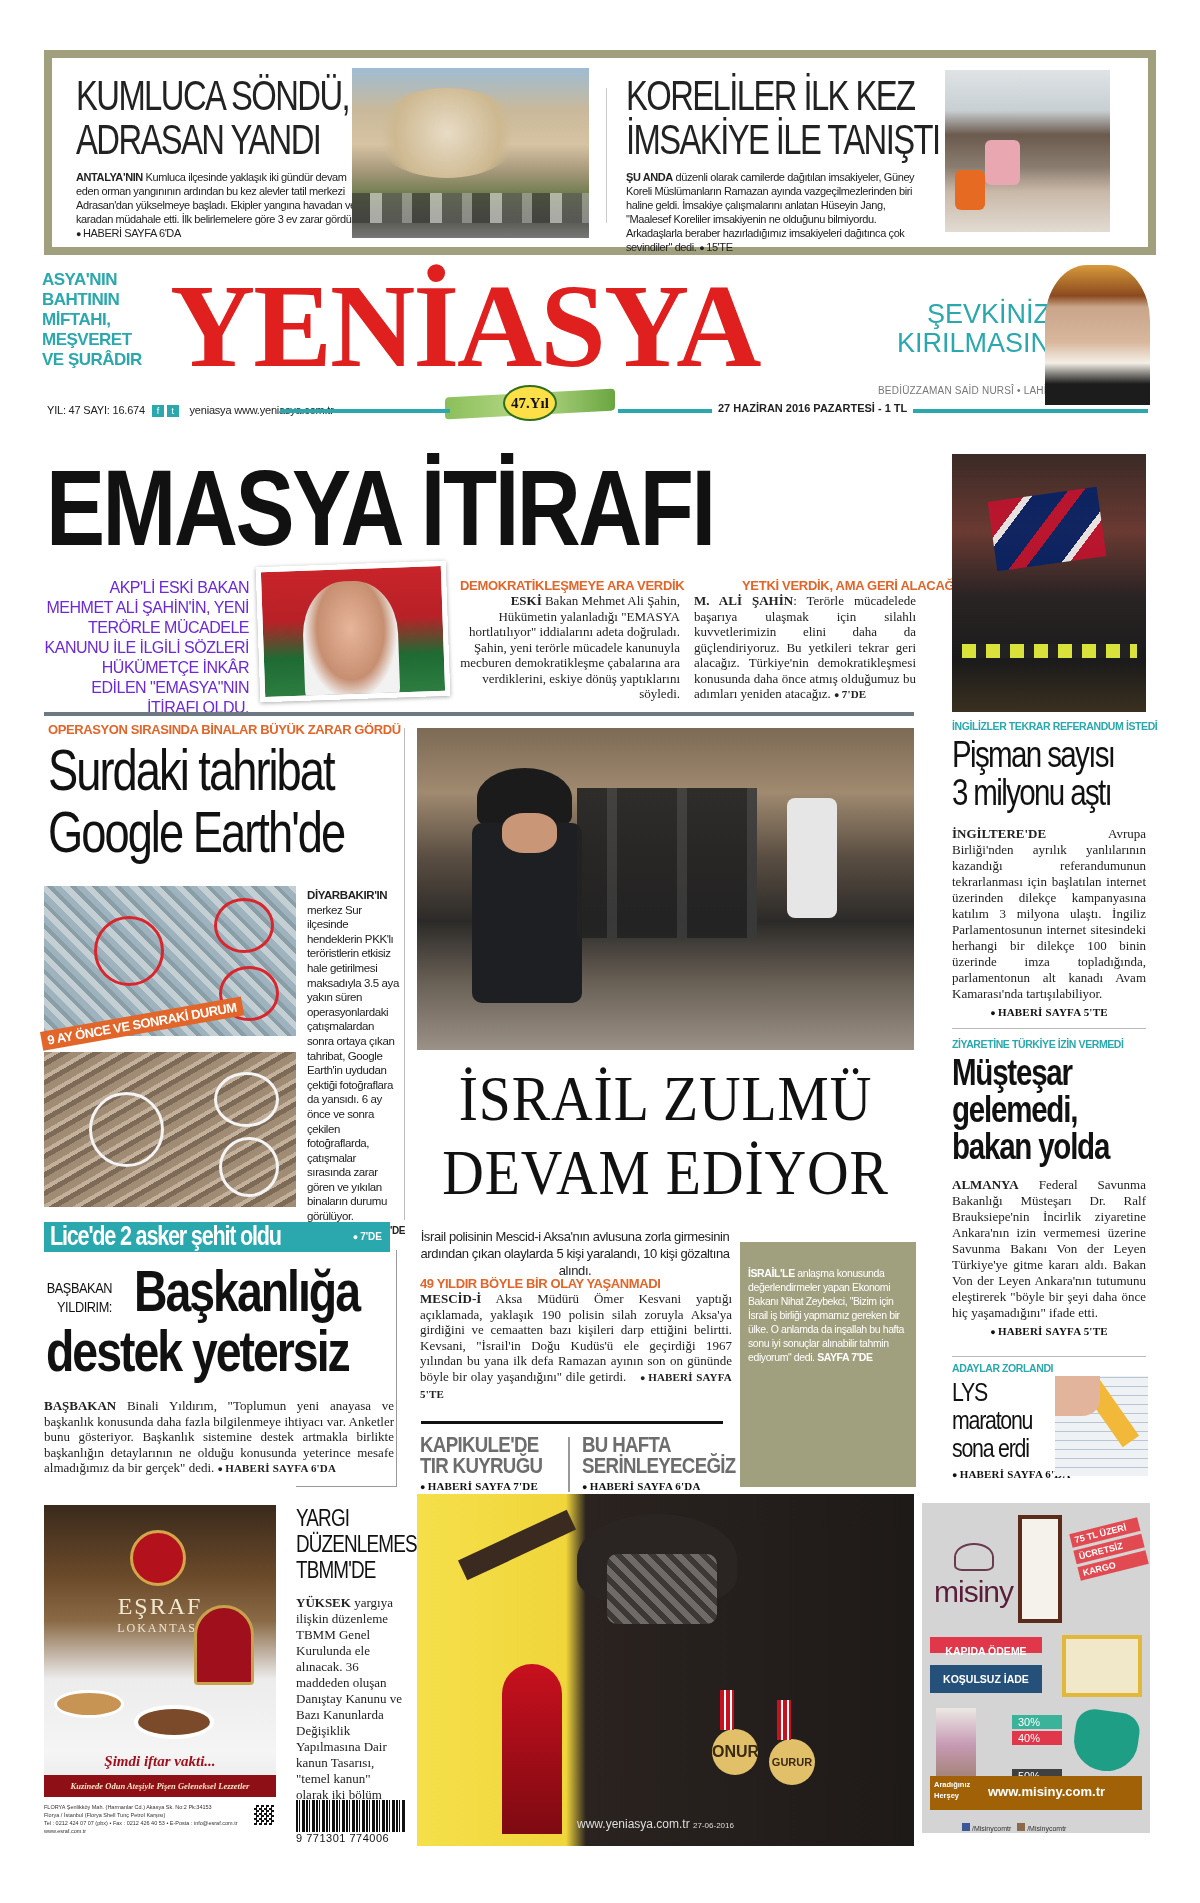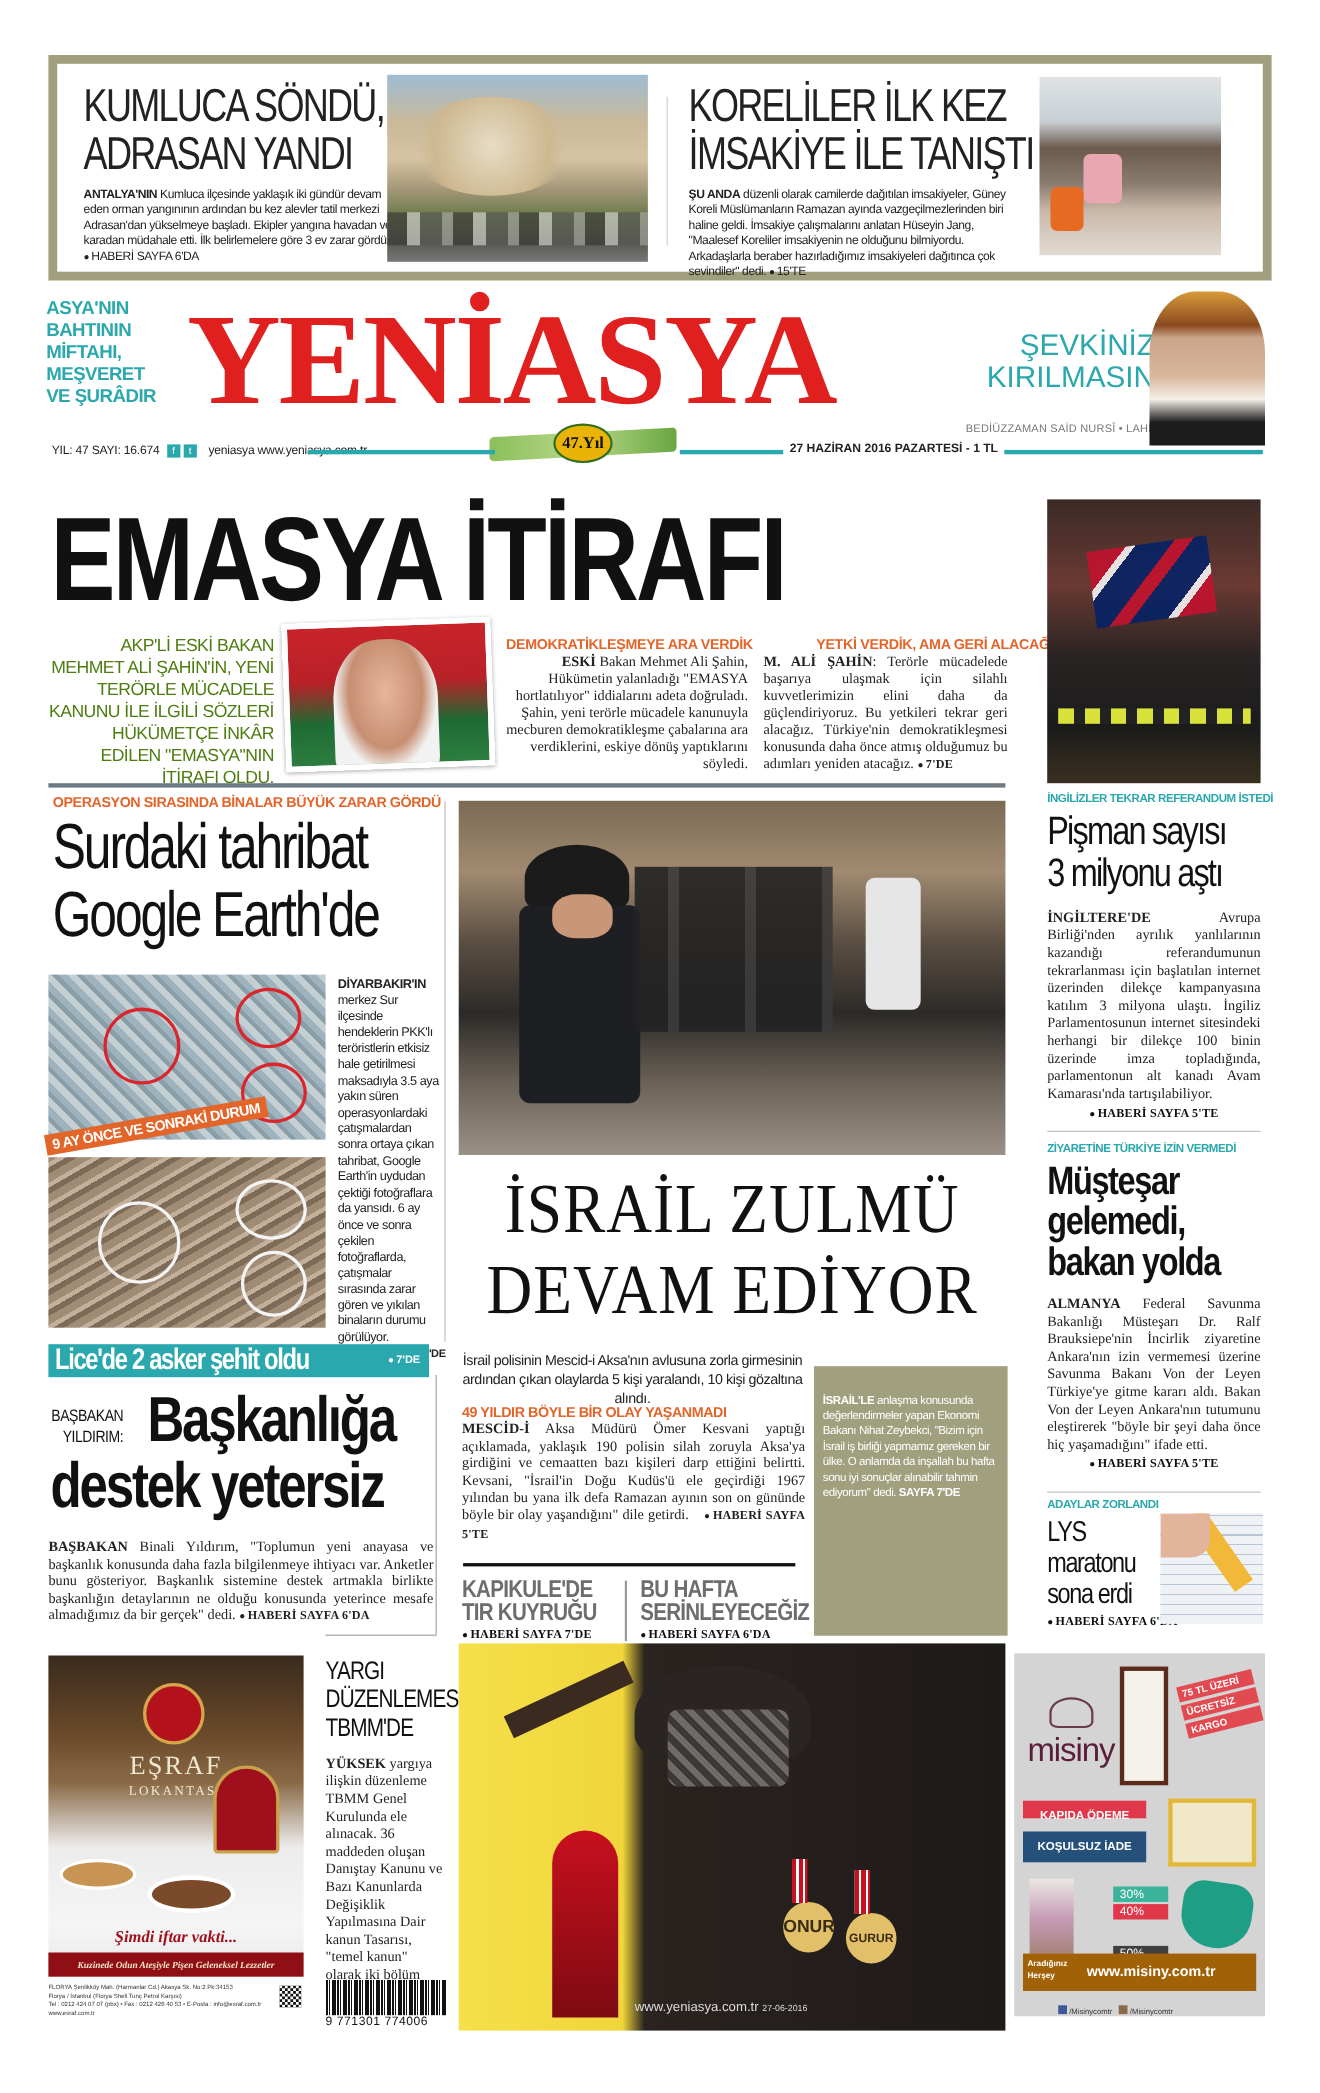--- a/index.html
+++ b/index.html
@@ -68,21 +68,21 @@
   <div>MİFTAHI,</div>
   <div>MEŞVERET</div>
   <div>VE ŞURÂDIR</div>
 </div>
 
 <div class="abs" style="left:170px;top:262px;width:690px;height:130px;white-space:nowrap;">
   <span class="serif" style="font-size:118px;font-weight:bold;color:#e0201f;letter-spacing:-2px;line-height:130px;">YENİ</span><span class="serif" style="font-size:118px;font-weight:bold;color:#e0201f;letter-spacing:-2px;line-height:130px;">ASYA</span>
 </div>
 <div class="abs" style="left:445px;top:385px;width:170px;height:36px;">
   <div class="abs" style="left:0;top:8px;width:170px;height:22px;background:linear-gradient(90deg,#8bbf5a,#b8d98a,#6aa640);border-radius:4px;transform:skewY(-3deg);"></div>
-  <div class="abs serif" style="left:58px;top:0;width:54px;height:36px;border-radius:50%;background:#eab308;border:2px solid #2f6f1f;text-align:center;font-weight:bold;font-size:15px;line-height:32px;color:#111;">47.Yıl</div>
+  <div class="abs serif" style="left:58px;top:0;width:54px;height:36px;border-radius:50%;background:#fde047;border:2px solid #2f6f1f;text-align:center;font-weight:bold;font-size:15px;line-height:32px;color:#111;">47.Yıl</div>
 </div>
 
 <div class="abs cond" style="left:47px;top:404px;font-size:11px;color:#222;white-space:nowrap;letter-spacing:-0.2px;">
   <span>YIL: 47  SAYI: 16.674</span>
   <span style="display:inline-block;width:12px;height:12px;background:#2aa8ae;color:#fff;text-align:center;font-size:9px;line-height:12px;margin-left:4px;">f</span>
   <span style="display:inline-block;width:12px;height:12px;background:#2aa8ae;color:#fff;text-align:center;font-size:9px;line-height:12px;">t</span>
   <span style="margin-left:8px;">yeniasya www.yeniasya.com.tr</span>
 </div>
 <div class="abs" style="left:280px;top:409px;width:170px;height:4px;background:#2aa8ae;"></div>
 <div class="abs" style="left:618px;top:409px;width:530px;height:4px;background:#2aa8ae;"></div>
@@ -90,21 +90,21 @@
 
 <div class="abs cond" style="left:880px;top:300px;width:170px;text-align:right;color:#2aa8ae;font-size:27px;line-height:29px;">
   <div>ŞEVKİNİZ</div>
   <div>KIRILMASIN</div>
 </div>
 <div class="abs cond" style="left:878px;top:385px;font-size:10px;color:#777;white-space:nowrap;letter-spacing:0.2px;">BEDİÜZZAMAN SAİD NURSÎ • LAHİKA- 2</div>
 <div class="abs photo" style="left:1045px;top:265px;width:105px;height:140px;background:linear-gradient(180deg,#d79a3a 0%,#8b4a1f 22%,#c9a58a 30%,#d8b79c 55%,#f4efe6 70%,#1c1c1c 85%);border-radius:40% 40% 0 0;"></div>
 
 <div class="abs sans" style="left:46px;top:452px;font-size:108px;font-weight:bold;letter-spacing:-3px;line-height:112px;color:#111;transform:scaleX(0.82);transform-origin:left top;white-space:nowrap;">EMASYA İTİRAFI</div>
 
-<div class="abs cond" style="left:44px;top:578px;width:205px;text-align:right;font-size:16px;line-height:20px;color:#4d7c0f;letter-spacing:-0.5px;">AKP'Lİ ESKİ BAKAN MEHMET ALİ ŞAHİN'İN, YENİ TERÖRLE MÜCADELE KANUNU İLE İLGİLİ SÖZLERİ HÜKÜMETÇE İNKÂR EDİLEN "EMASYA"NIN İTİRAFI OLDU.</div>
+<div class="abs cond" style="left:44px;top:578px;width:205px;text-align:right;font-size:16px;line-height:20px;color:#6d28d9;letter-spacing:-0.5px;">AKP'Lİ ESKİ BAKAN MEHMET ALİ ŞAHİN'İN, YENİ TERÖRLE MÜCADELE KANUNU İLE İLGİLİ SÖZLERİ HÜKÜMETÇE İNKÂR EDİLEN "EMASYA"NIN İTİRAFI OLDU.</div>
 
 <div class="abs photo" style="left:258px;top:564px;width:190px;height:135px;border:5px solid #fff;box-shadow:0 1px 4px rgba(0,0,0,.35);transform:rotate(-2deg);background:linear-gradient(180deg,#c8242a 0%,#b82127 40%,#1e6b34 70%,#2d7d40 100%);">
   <div class="abs" style="left:40px;top:12px;width:95px;height:120px;border-radius:45% 45% 10% 10%;background:radial-gradient(ellipse at 50% 40%,#e7b59a 0%,#c78f72 50%,#f2f2f2 70%);"></div>
 </div>
 
 <div class="abs" style="left:460px;top:578px;width:220px;">
   <div class="kicker-orange" style="font-size:13px;white-space:nowrap;letter-spacing:-0.3px;">DEMOKRATİKLEŞMEYE ARA VERDİK</div>
   <p class="body-serif" style="font-size:13px;line-height:15.5px;text-align:right;">
     <b>ESKİ</b><span> Bakan Mehmet Ali Şahin, Hükümetin yalanladığı "EMASYA hortlatılıyor" iddialarını adeta doğruladı. Şahin, yeni terörle mücadele kanunuyla mecburen demokratikleşme çabalarına ara verdiklerini, eskiye dönüş yaptıklarını söyledi.</span>
   </p>

